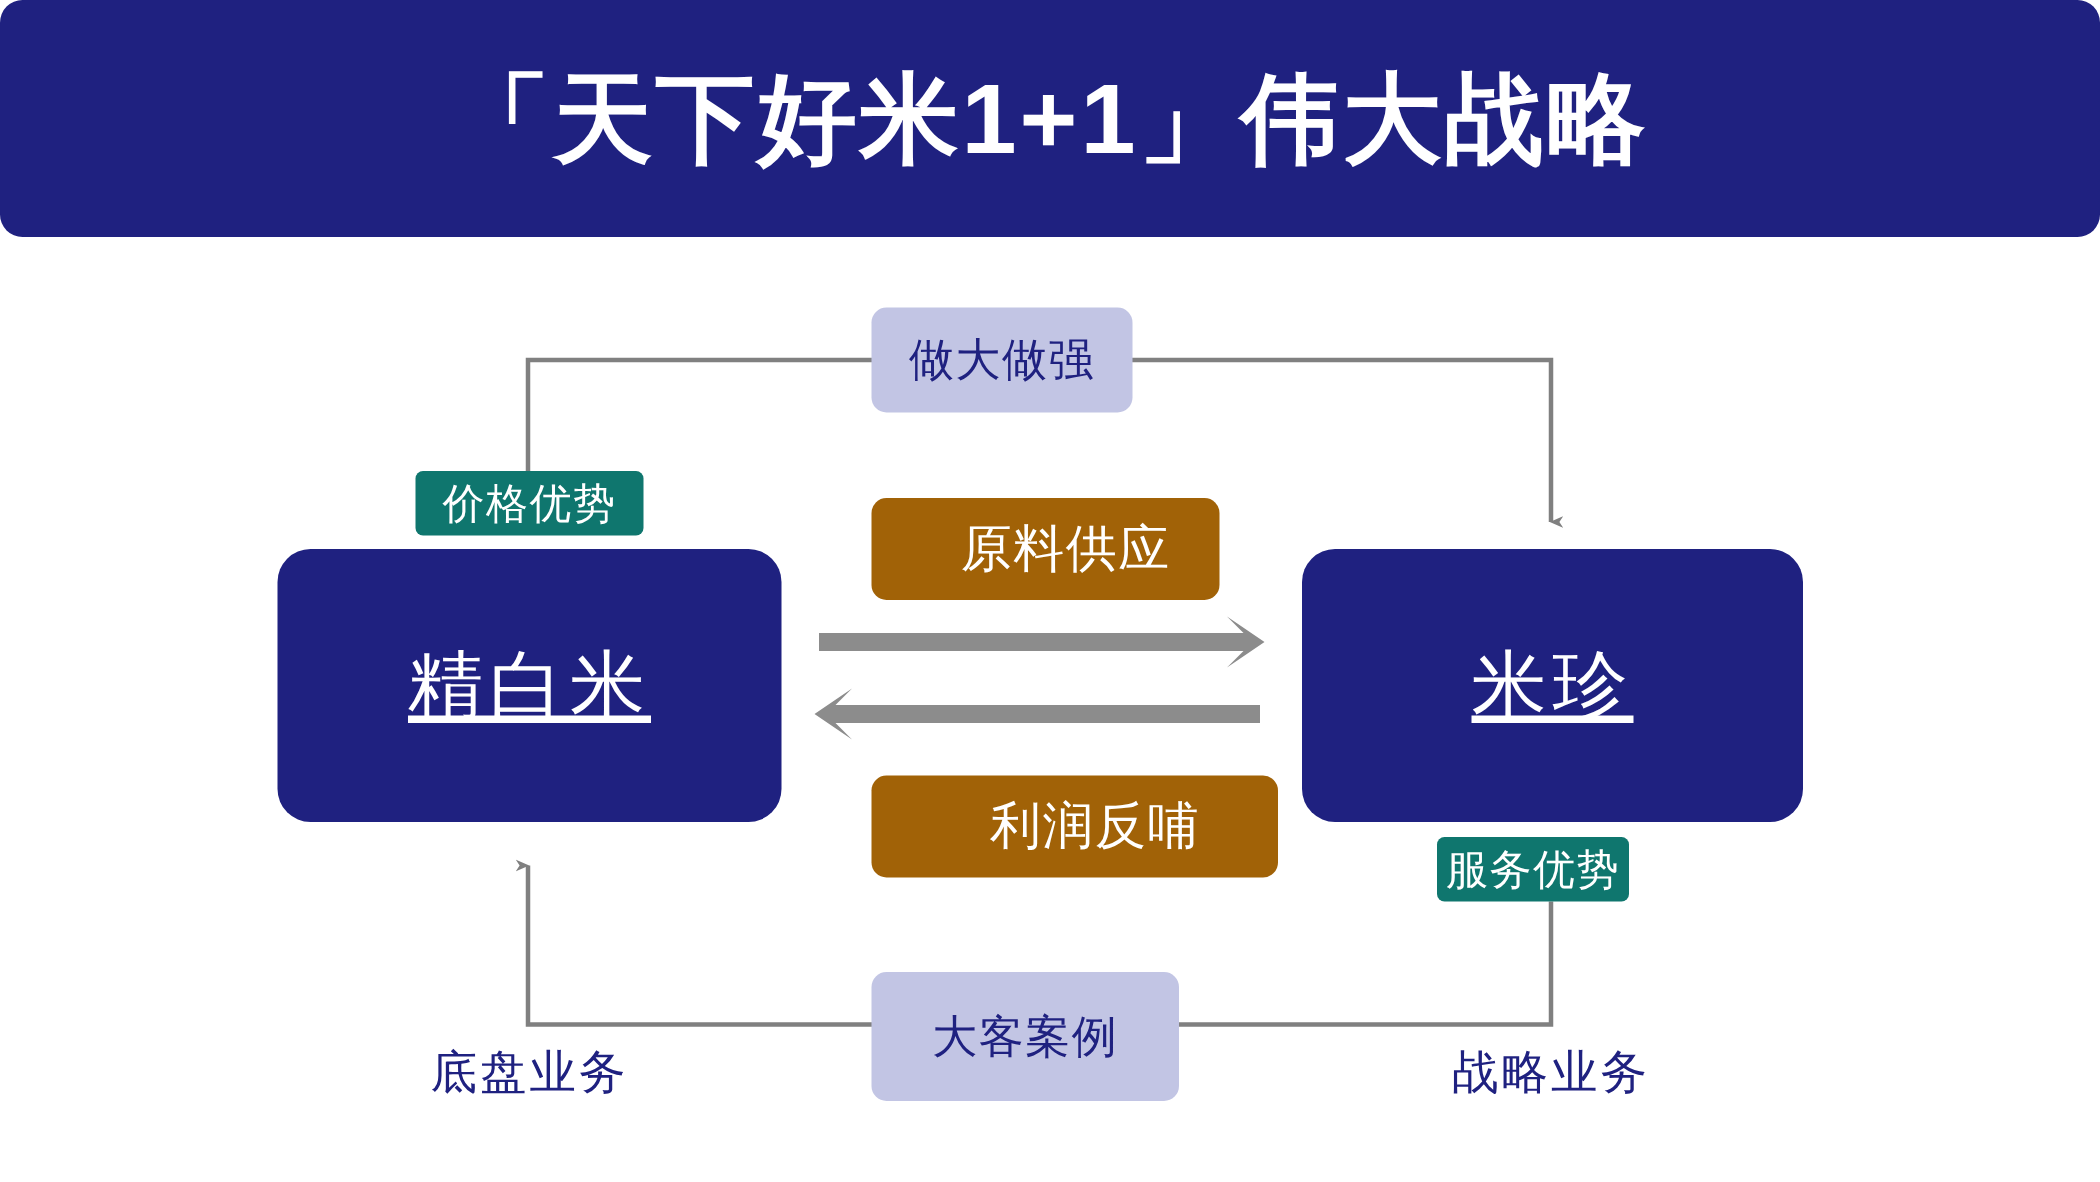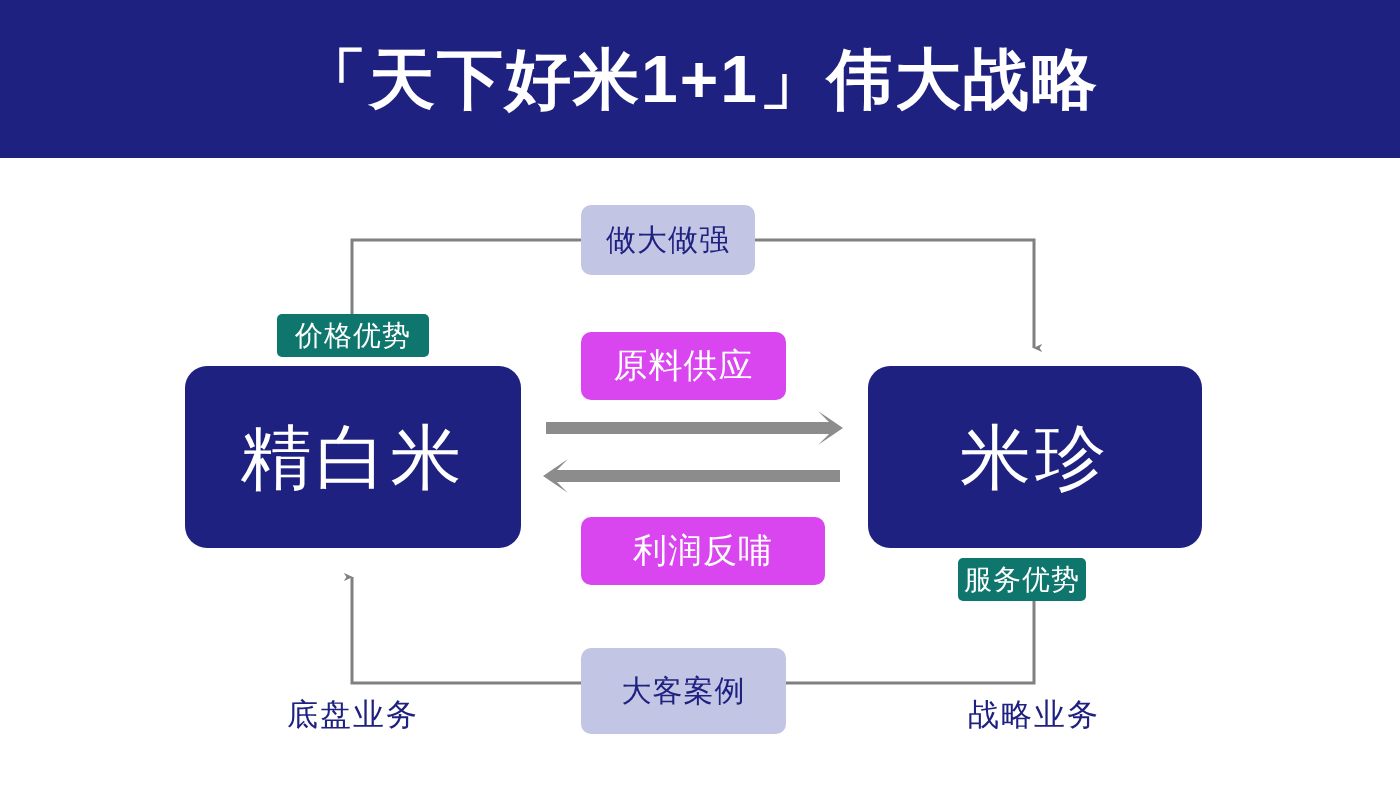--- a/index.html
+++ b/index.html
@@ -24,20 +24,21 @@
   .header-band {
     position: absolute;
     left: 0;
     top: 0;
     width: 1400px;
     height: 158px;
     background: #1f2180;
     display: flex;
     align-items: center;
     justify-content: center;
+    border-radius: 15px;
   }
   .header-title {
     color: #ffffff;
     font-size: 66px;
     font-weight: bold;
     letter-spacing: 2px;
     line-height: 1;
     white-space: nowrap;
     text-align: center;
   }
@@ -55,25 +56,26 @@
   .entity-box {
     position: absolute;
     background: #1f2180;
     border-radius: 22px;
     display: flex;
     align-items: center;
     justify-content: center;
   }
   .entity-label {
     color: #ffffff;
-    font-size: 71px;
+    font-size: 50px;
     font-weight: normal;
     letter-spacing: 4px;
     line-height: 1;
     white-space: nowrap;
+    text-decoration: underline;
   }
   #box-left  { left: 185px; top: 366px; width: 336px; height: 182px; }
   #box-right { left: 868px; top: 366px; width: 334px; height: 182px; }
 
   
   .advantage-tag {
     position: absolute;
     background: #0f766e;
     border-radius: 5px;
     display: flex;
@@ -100,29 +102,30 @@
     font-size: 30px;
     letter-spacing: 1px;
     white-space: nowrap;
   }
   #chip-grow  { left: 581px; top: 205px; width: 174px; height: 70px; text-align: center; }
   #chip-cases { left: 581px; top: 648px; width: 205px; height: 86px; }
 
   
   .chip-solid {
     position: absolute;
-    background: #d946ef;
+    background: #a16207;
     border-radius: 10px;
     display: flex;
     align-items: center;
     justify-content: center;
     color: #ffffff;
     font-size: 34px;
     letter-spacing: 1px;
     white-space: nowrap;
+    padding-left: 27px;
   }
   #chip-supply { left: 581px; top: 332px; width: 205px; height: 68px; }
   #chip-profit { left: 581px; top: 517px; width: 244px; height: 68px; }
 
   
   .business-caption {
     position: absolute;
     color: #1f2180;
     font-size: 31px;
     letter-spacing: 2px;

